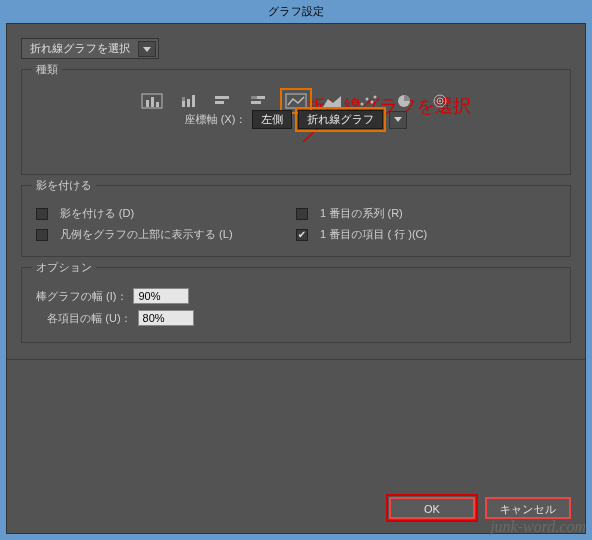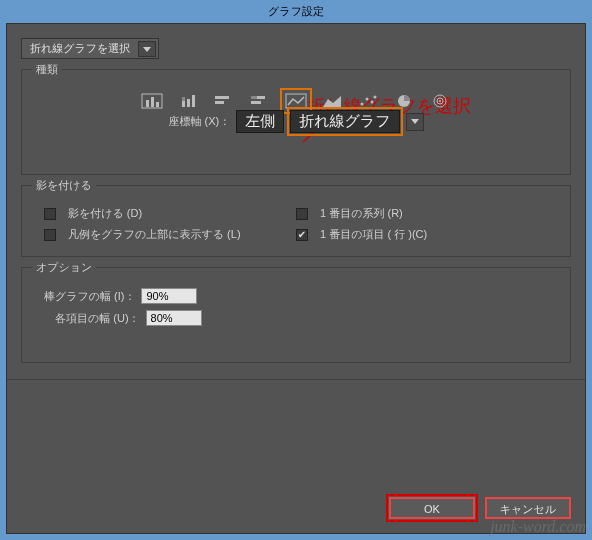--- a/index.html
+++ b/index.html
@@ -4,31 +4,31 @@
 <style>
   * { box-sizing: border-box; margin: 0; padding: 0; font-family: "Meiryo", "Hiragino Kaku Gothic Pro", sans-serif; }
   body { background: #fff; width: 592px; height: 540px; overflow: hidden; }
   .window { width: 592px; height: 540px; background: #6699cc; position: relative; }
   .titlebar { height: 22px; text-align: center; font-size: 11px; color: #000; line-height: 22px; border-radius: 6px; }
   .client { position: absolute; left: 6px; right: 6px; top: 23px; bottom: 6px; background: #535353; border: 1px solid #333; }
   .inner { padding: 14px 14px 0 14px; position: relative; }
   .tab-select { display: inline-block; border: 1px solid #333; background: #5a5a5a; padding: 2px 8px; font-size: 11px; color: #e0e0e0; position: relative; padding-right: 28px; }
   .tab-dd { position:absolute; right:2px; top:2px; width:18px; height:16px; background:#4a4a4a; border:1px solid #333; display:flex; align-items:center; justify-content:center; }
   .tab-dd::after{content:"";border-left:4px solid transparent;border-right:4px solid transparent;border-top:5px solid #ccc;}
-  .group { border: 1px solid #3f3f3f; margin-top: 10px; position: relative; padding: 14px 22px; }
+  .group { border: 1px solid #3f3f3f; margin-top: 10px; position: relative; padding: 14px 14px; }
   .group > .legend { position: absolute; top: -8px; left: 10px; background: #535353; padding: 0 4px; font-size: 11px; color: #d0d0d0; }
 
   .annot { position:absolute; color:#d40000; font-size:18px; font-weight:500; top:70px; left:300px;}
 
   .icon-row { display:flex; gap:12px; justify-content:center; margin-top:8px; }
   .g-icon { width:24px; height:18px; display:flex; align-items:center; justify-content:center; border:1px solid transparent; }
   .g-icon.selected { outline:2px solid #e07000; outline-offset:2px; }
 
   .axis-row { display:flex; justify-content:center; gap:6px; align-items:center; margin-top:0; font-size:11px; color:#d0d0d0;}
-  .chip { background:#303030; border:1px solid #1a1a1a; padding:1px 8px; font-size:15px; color:#eee;}
+  .chip { background:#303030; border:1px solid #1a1a1a; padding:1px 8px; font-size:11px; color:#eee;}
   .chip.sel { outline:2px solid #e07000; outline-offset:1px;}
   .dd { width:18px; height:18px; background:#4a4a4a; border:1px solid #333; display:inline-flex; align-items:center; justify-content:center;}
   .dd::after{content:"";border-left:4px solid transparent;border-right:4px solid transparent;border-top:5px solid #ccc;}
 
   .row { display:flex; align-items:flex-end; font-size:11px; color:#d0d0d0; margin:6px 0; }
   .col { flex:1; display:flex; align-items:center; gap:6px;}
   .chk { width:12px; height:12px; background:#3a3a3a; border:1px solid #222; display:inline-flex; align-items:center; justify-content:center; margin-right:6px; flex-shrink:0;}
   .chk.checked::after { content:"✔"; font-size:10px; color:#e0e0e0; line-height:1; }
 
   .field { display:flex; align-items:center; gap:6px; font-size:11px; color:#d0d0d0; margin:6px 0;}
@@ -152,21 +152,21 @@
             <span>凡例をグラフの上部に表示する (L)</span>
           </div>
           <div class="col">
             <span class="chk checked"></span>
             <span>1 番目の項目 ( 行 )(C)</span>
           </div>
         </div>
       </div>
 
       
-      <div class="group" style="height:96px;">
+      <div class="group" style="height:76px;">
         <span class="legend">オプション</span>
         <div class="field">
           <span>棒グラフの幅 (I)：</span>
           <input class="tinput" value="90%" style="">
         </div>
         <div class="field" style="margin-left:11px;">
           <span>各項目の幅 (U)：</span>
           <input class="tinput" value="80%" style="">
         </div>
       </div>

